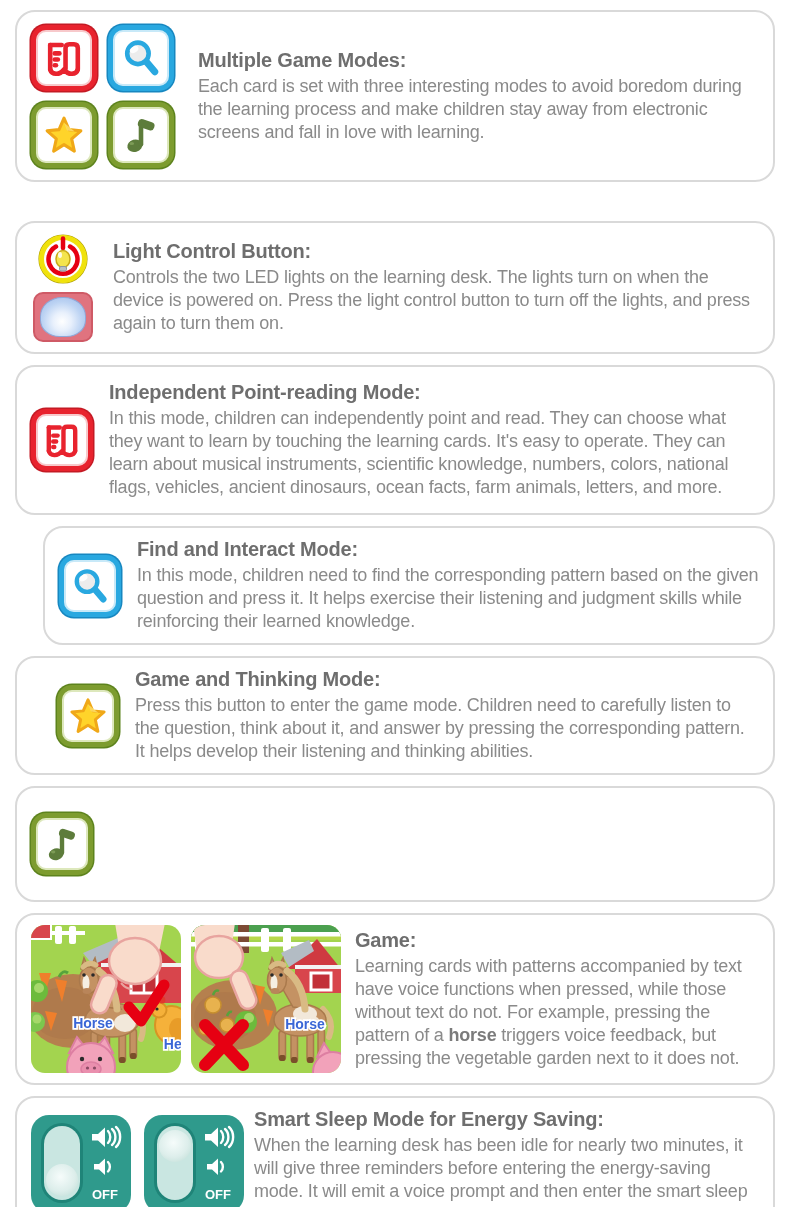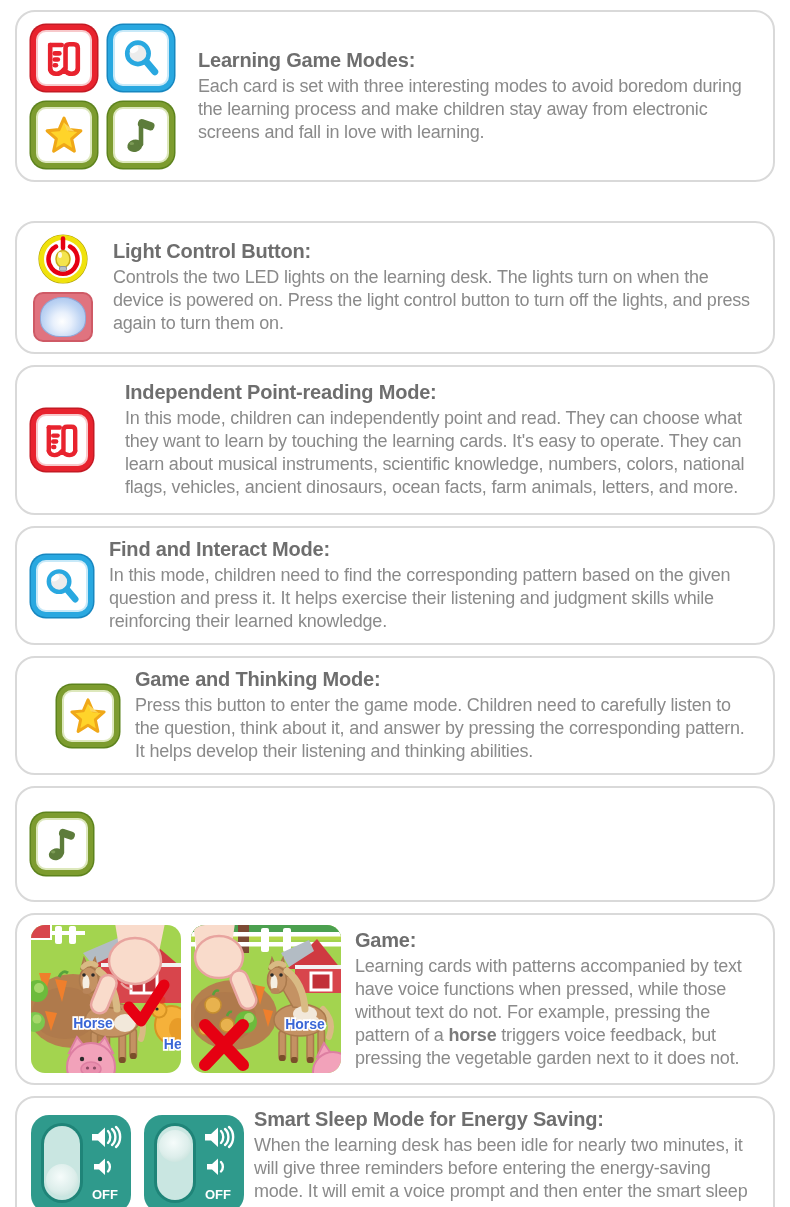--- a/index.html
+++ b/index.html
@@ -80,21 +80,21 @@
           <g fill="#5d7c3b">
             <ellipse cx="22" cy="44" rx="10" ry="8" transform="rotate(-15 22 44)"></ellipse>
             <rect x="27" y="12" width="6" height="33" rx="3"></rect>
             <rect x="28" y="8" width="22" height="11" rx="5" transform="rotate(18 28 8)"></rect>
           </g>
           <ellipse cx="18" cy="41" rx="3" ry="2" fill="#7d9c57"></ellipse>
         </svg>
       </div>
     </div>
     <div class="text">
-      <h2>Learning Game Modes:</h2>
+      <h2>Multiple Game Modes:</h2>
       <p>Each card is set with three interesting modes to avoid boredom during the learning process and make children stay away from electronic screens and fall in love with learning.</p>
     </div>
   </section>
 
   <section class="card" style="min-height:120px;margin-top:28px;">
     <div class="lc-icons">
       <svg width="52" height="52" viewBox="0 0 52 52">
         <circle cx="26" cy="26" r="24" fill="#ffffff" stroke="#b4a405" stroke-width="1.2"></circle>
         <circle cx="26" cy="26" r="21.5" fill="#ffffff" stroke="#f0e20c" stroke-width="5"></circle>
         <path d="M19 13.5 A14.5 14.5 0 1 0 33 13.5" fill="none" stroke="#e60012" stroke-width="4.5" stroke-linecap="round"></path>
@@ -106,41 +106,41 @@
       <div class="led-box">
         <div class="led-dome"></div>
       </div>
     </div>
     <div class="text">
       <h2>Light Control Button:</h2>
       <p>Controls the two LED lights on the learning desk. The lights turn on when the device is powered on. Press the light control button to turn off the lights, and press again to turn them on.</p>
     </div>
   </section>
 
-  <section class="card" style="min-height:150px;gap:16px;">
+  <section class="card" style="min-height:150px;">
     <div class="mode-frame frame-red standalone">
       <svg width="44" height="44" viewBox="0 0 60 60">
         <g fill="none" stroke="#e8232e" stroke-width="6" stroke-linecap="round" stroke-linejoin="round">
           <path d="M12 13 H27"></path>
             <path d="M12 13 V45"></path>
           <path d="M32 44 V17 Q32 12 37 12 H43 Q48 12 48 17 V45"></path>
           <path d="M12 45 C14 52 24 53 30 45 C36 53 46 52 48 45"></path>
           <path d="M18 24 H24"></path>
             <path d="M18 32 H22"></path>
             <path d="M18 39.5 H19.5"></path>
         </g>
       </svg>
     </div>
     <div class="text">
       <h2>Independent Point-reading Mode:</h2>
       <p>In this mode, children can independently point and read. They can choose what they want to learn by touching the learning cards. It's easy to operate. They can learn about musical instruments, scientific knowledge, numbers, colors, national flags, vehicles, ancient dinosaurs, ocean facts, farm animals, letters, and more.</p>
     </div>
   </section>
 
-  <section class="card" style="min-height:110px;">
+  <section class="card" style="min-height:110px;margin-left:28px;">
     <div class="mode-frame frame-blue standalone">
       <svg width="44" height="44" viewBox="0 0 60 60">
         <circle cx="26" cy="24" r="14" fill="#ececec" stroke="#29a8e0" stroke-width="6"></circle>
         <ellipse cx="21" cy="19" rx="6" ry="4" fill="#ffffff" opacity="0.9" transform="rotate(-30 21 19)"></ellipse>
         <line x1="37" y1="35" x2="48" y2="48" stroke="#29a8e0" stroke-width="9" stroke-linecap="round"></line>
       </svg>
     </div>
     <div class="text">
       <h2>Find and Interact Mode:</h2>
       <p>In this mode, children need to find the corresponding pattern based on the given question and press it. It helps exercise their listening and judgment skills while reinforcing their learned knowledge.</p>

